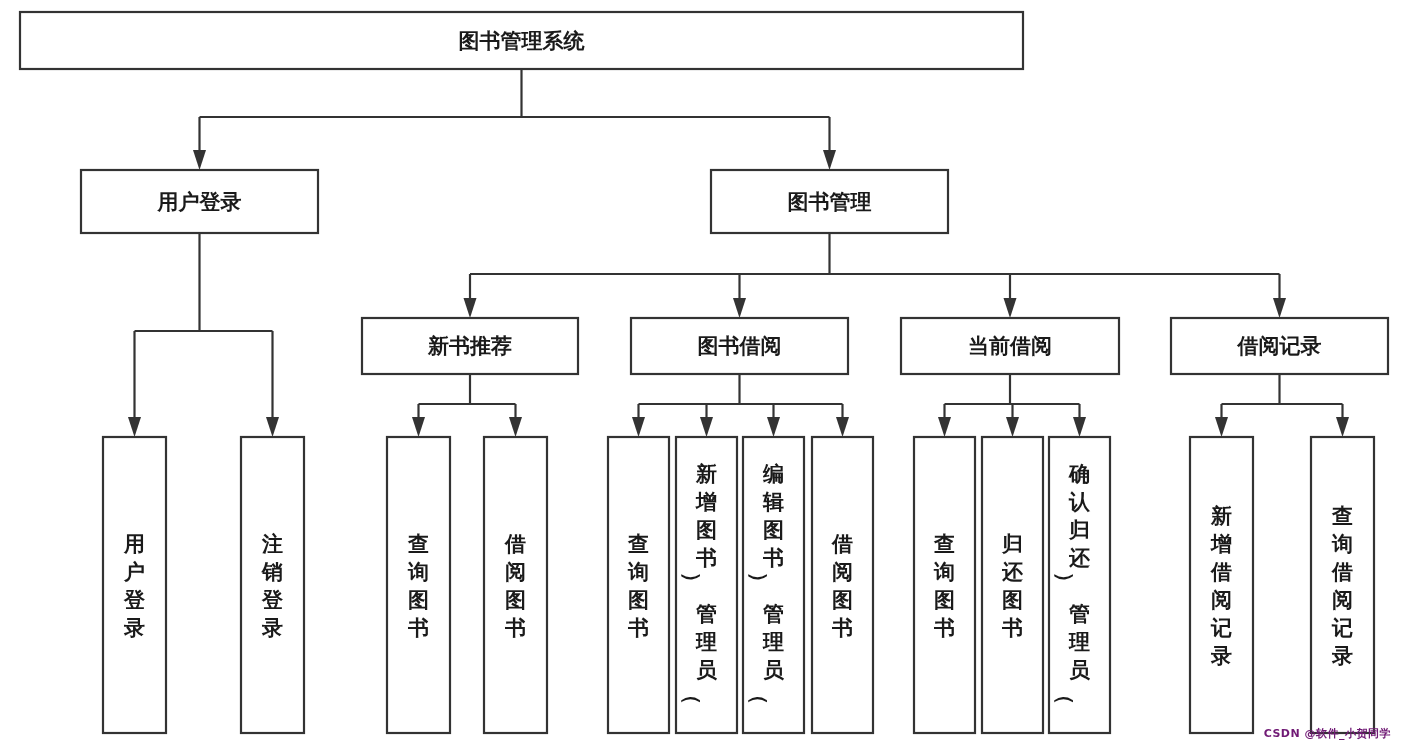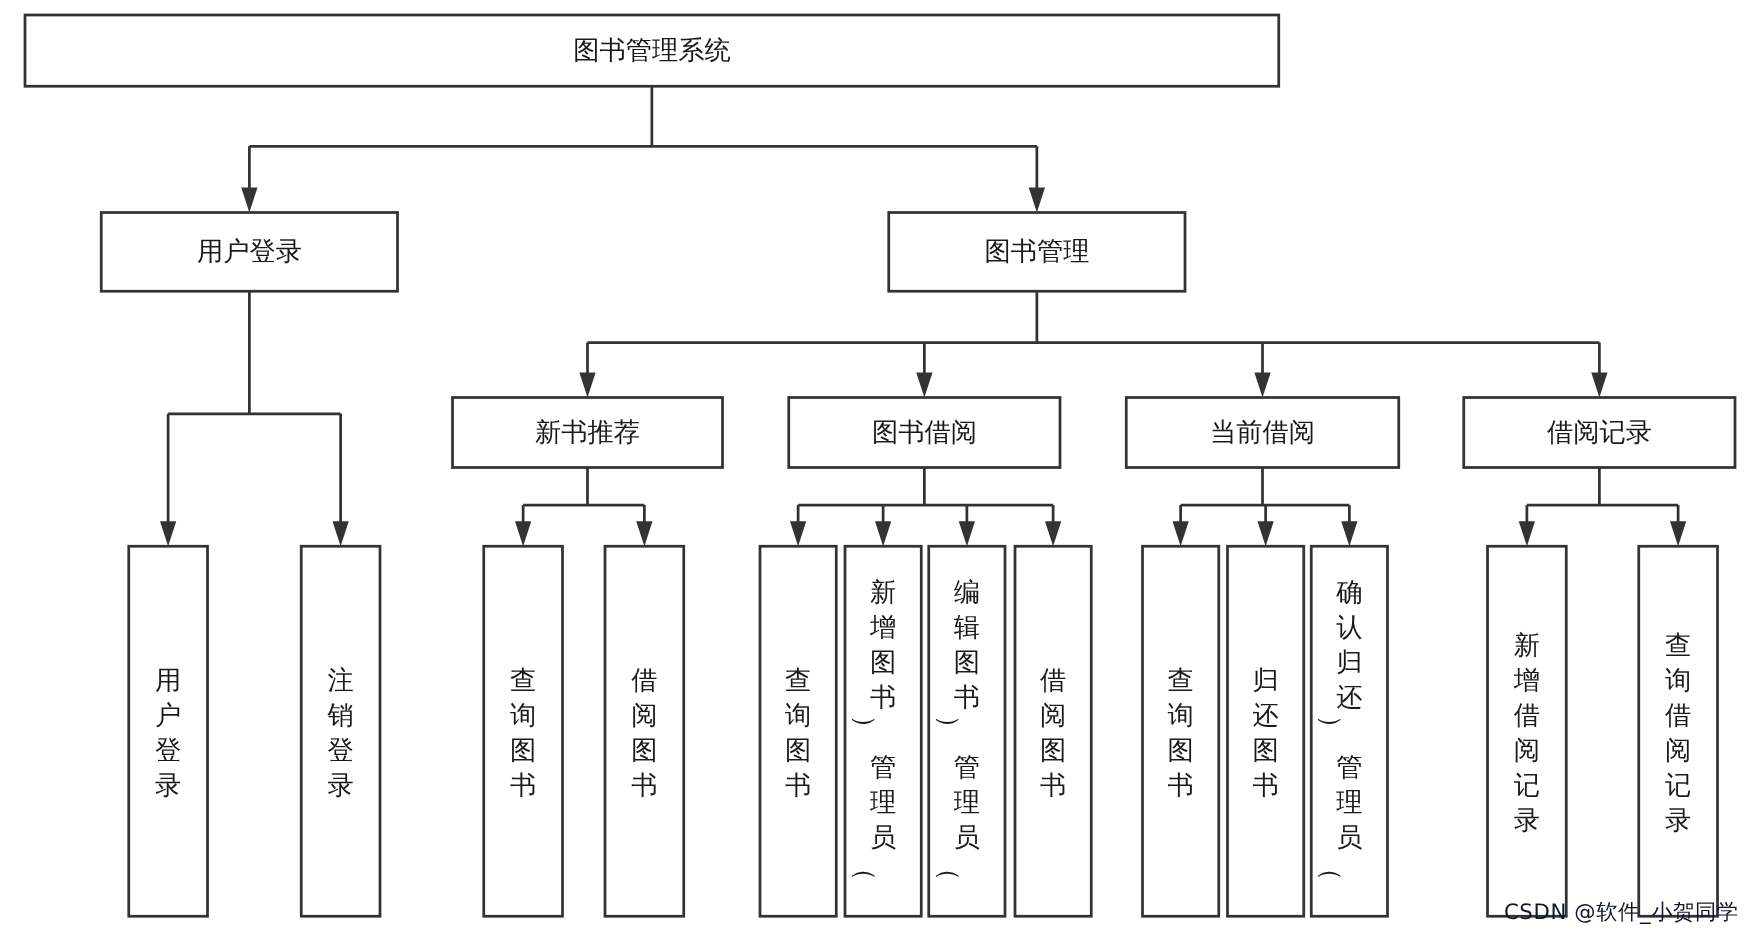--- a/index.html
+++ b/index.html
@@ -12,20 +12,21 @@
     width: 1405px;
     height: 747px;
     font-family: "DejaVu Sans", "Liberation Sans", sans-serif;
     overflow: hidden;
     position: relative;
   }
   #diagram-root {
     position: relative;
     width: 1405px;
     height: 747px;
+    font-weight: bold;
   }
   svg#flowchart {
     position: absolute;
     top: 0;
     left: 0;
     width: 1405px;
     height: 747px;
     display: block;
   }
   .node-box {
@@ -54,22 +55,22 @@
     font-family: "DejaVu Sans", "Liberation Sans", sans-serif;
     font-size: 21px;
     fill: #1a1a1a;
     text-anchor: middle;
   }
   .watermark-text {
     position: absolute;
     right: 14px;
     bottom: 6px;
     font-family: "DejaVu Sans", "Liberation Sans", sans-serif;
-    font-size: 17px;
-    color: #0f172a;
+    font-size: 11px;
+    color: #701a75;
     letter-spacing: 0.5px;
     white-space: nowrap;
     user-select: none;
   }
 </style>
 </head>
 <body>
 
 <div id="diagram-root">
   <svg id="flowchart" viewBox="0 0 1405 747" xmlns="http://www.w3.org/2000/svg">

